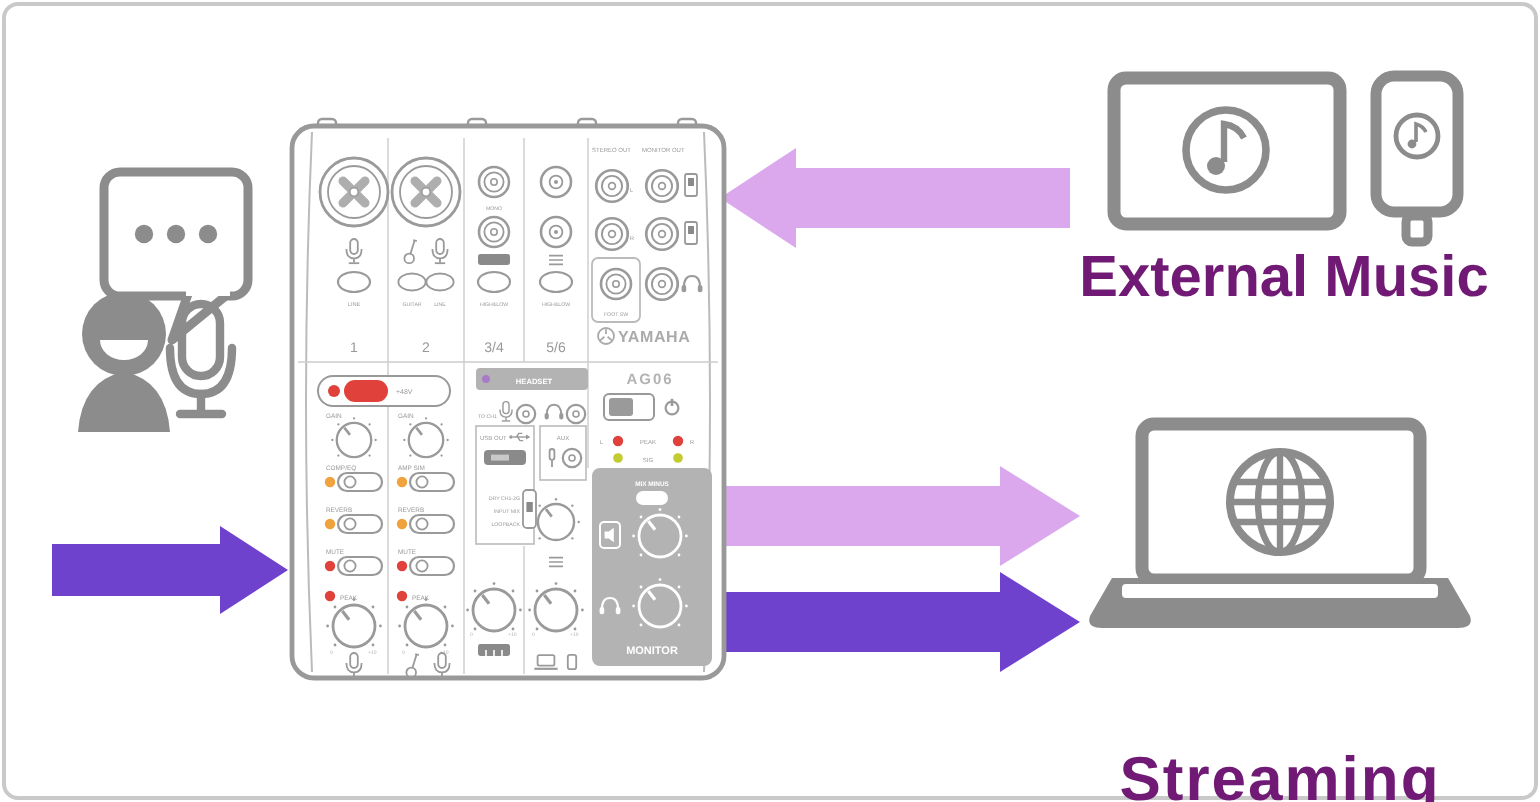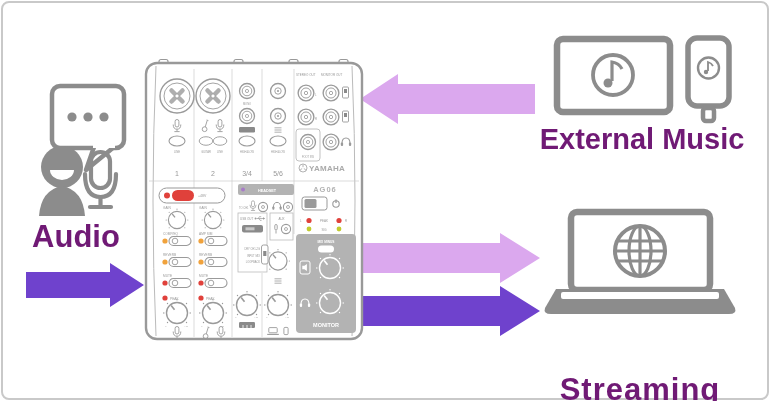--- a/index.html
+++ b/index.html
@@ -58,21 +58,20 @@
       <path d="M20,92 A12,10 0 0 0 44,92 Z" fill="#fff"></path>
       <path d="M9,138 Q11,112 32,108 Q53,112 55,138 Z"></path>
     </g>
     <g fill="none" stroke="#8c8c8c" stroke-width="4.2" stroke-linecap="round">
       <rect x="61" y="74" width="19" height="36" rx="9.5"></rect>
       <path d="M55,96 Q55,119 70.5,119 Q86,119 86,96"></path>
       <line x1="70.5" y1="119" x2="70.5" y2="127"></line>
       <line x1="60" y1="129" x2="81" y2="129"></line>
     </g>
   </svg>
-  <div id="lbl-audio" class="biglabel">Audio</div>
 
   <svg class="abs" style="left:545px;top:30px;" width="200" height="100" viewBox="0 0 200 100">
     <g stroke="#8c8c8c" fill="none">
       <rect x="12" y="9" width="113" height="73" rx="6" stroke-width="6.5"></rect>
       <circle cx="68" cy="45" r="20" stroke-width="3.8"></circle>
       <g>
         <circle cx="63" cy="53" r="4.5" fill="#8c8c8c" stroke="none"></circle>
         <path d="M67,51 L67,32 Q74,33 77,39" stroke-width="3.2"></path>
       </g>
     </g>

